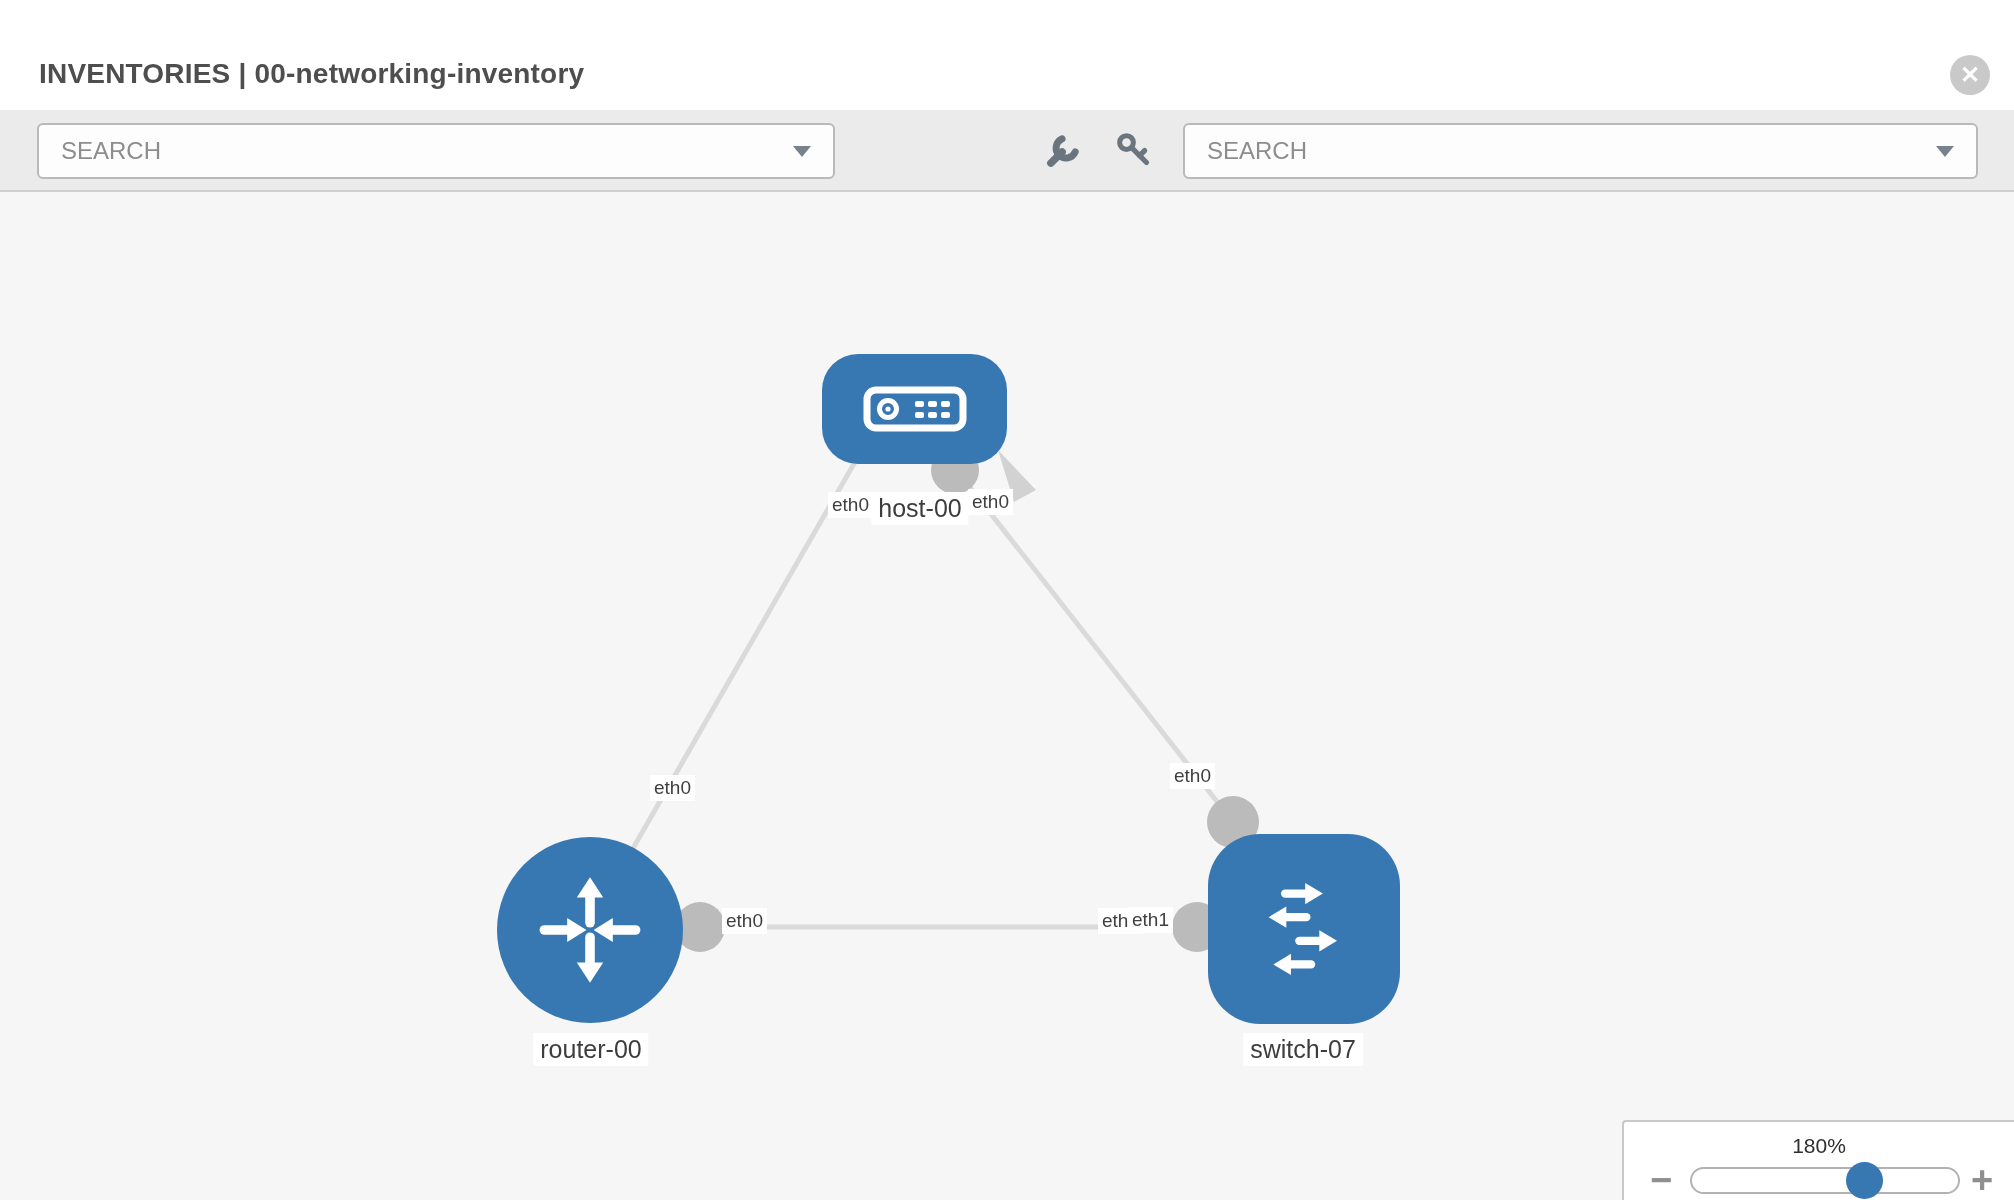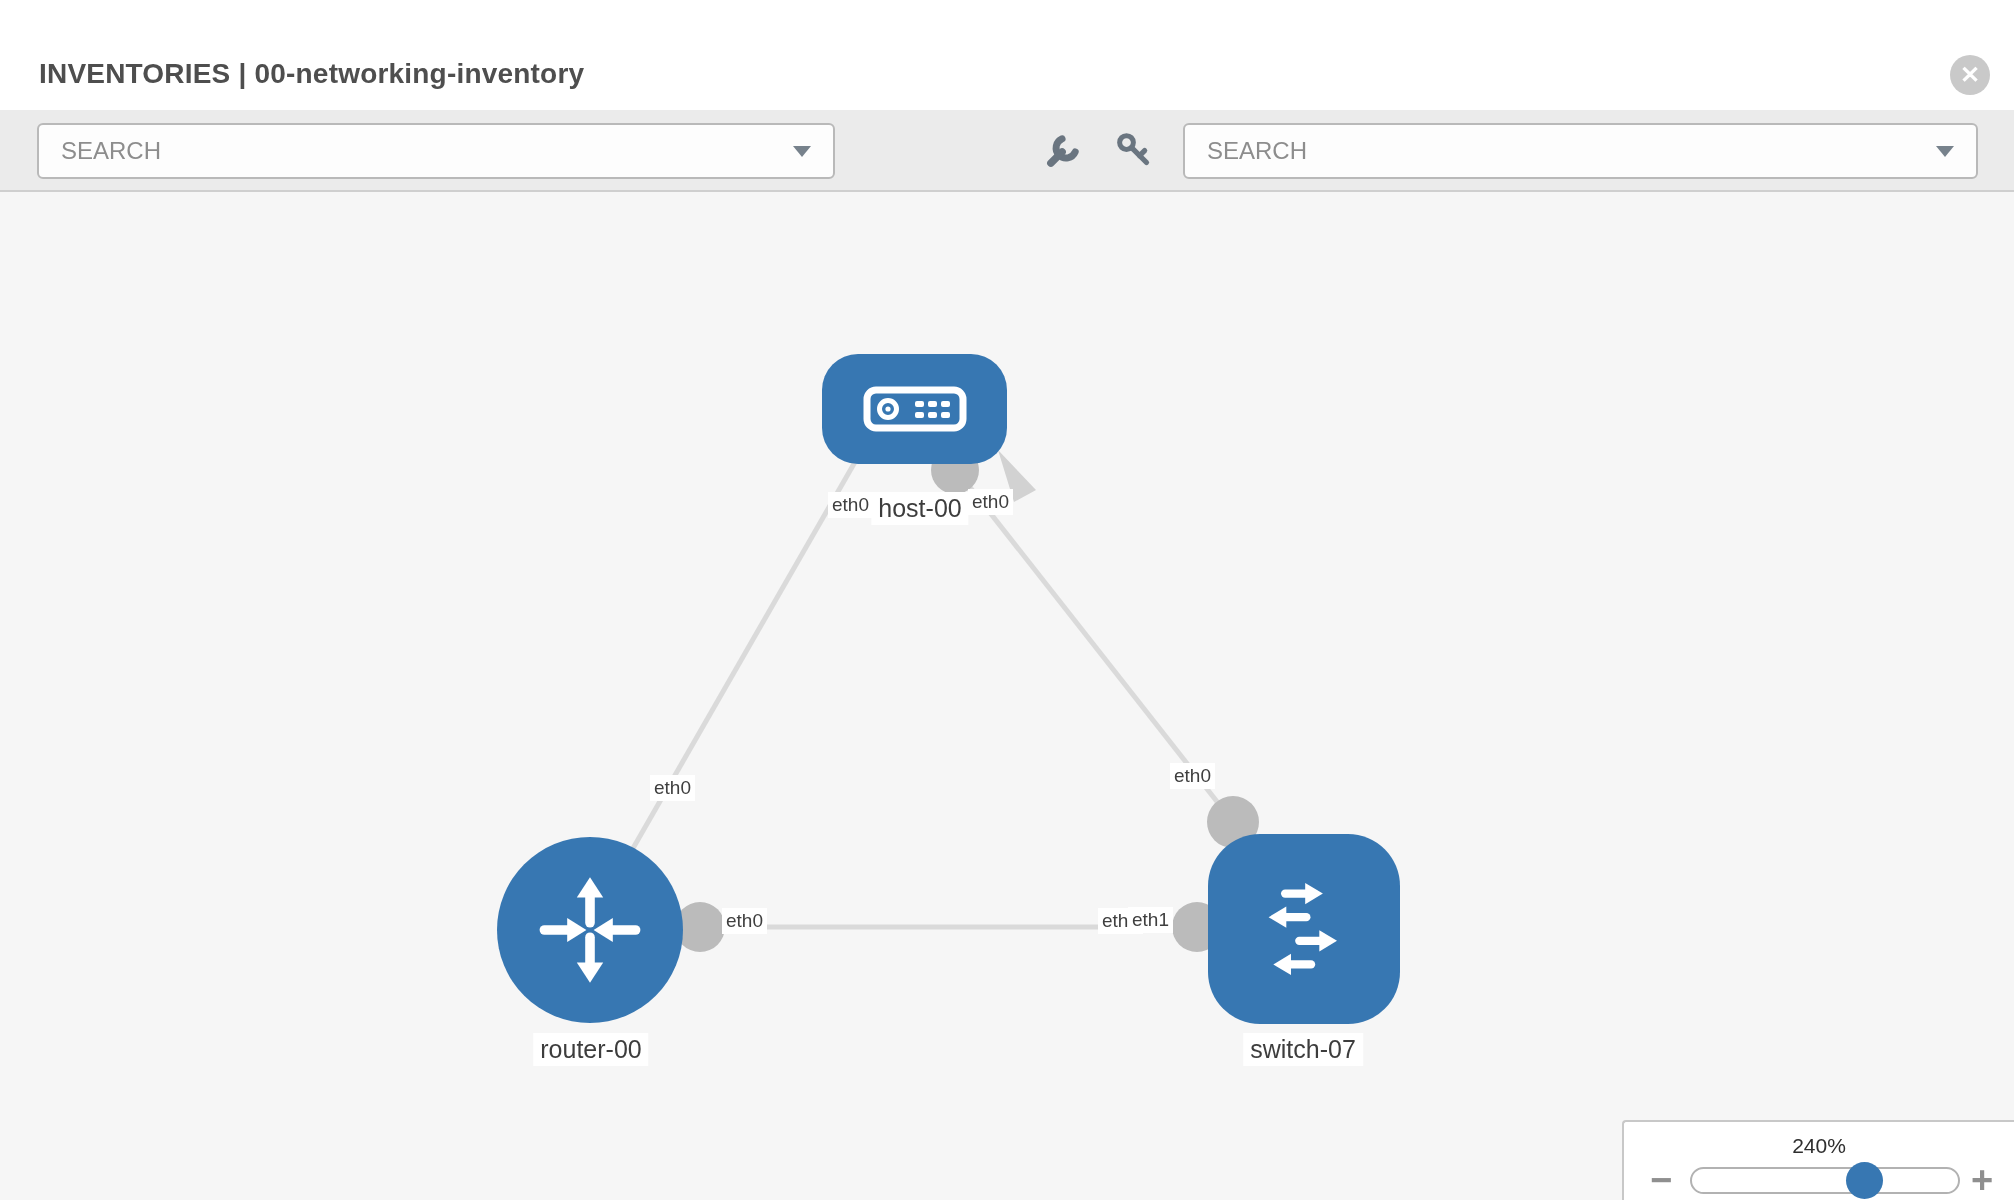--- a/index.html
+++ b/index.html
@@ -156,21 +156,21 @@
 
     <div class="eth-label" style="left:828px; top:300px;">eth0</div>
     <div class="eth-label" style="left:968px; top:297px;">eth0</div>
     <div class="eth-label" style="left:650px; top:583px;">eth0</div>
     <div class="eth-label" style="left:1170px; top:571px;">eth0</div>
     <div class="eth-label" style="left:722px; top:716px;">eth0</div>
     <div class="eth-label" style="left:1098px; top:716px;">eth0</div>
     <div class="eth-label" style="left:1128px; top:715px; z-index:5;">eth1</div>
 
     <div id="zoom-panel">
-      <div class="zoom-label">240%</div>
+      <div class="zoom-label">180%</div>
       <div class="zoom-minus">−</div>
       <div class="zoom-track"></div>
       <div class="zoom-handle"></div>
       <div class="zoom-plus">+</div>
     </div>
 
   </div>
 </div>
 
 </body></html>

